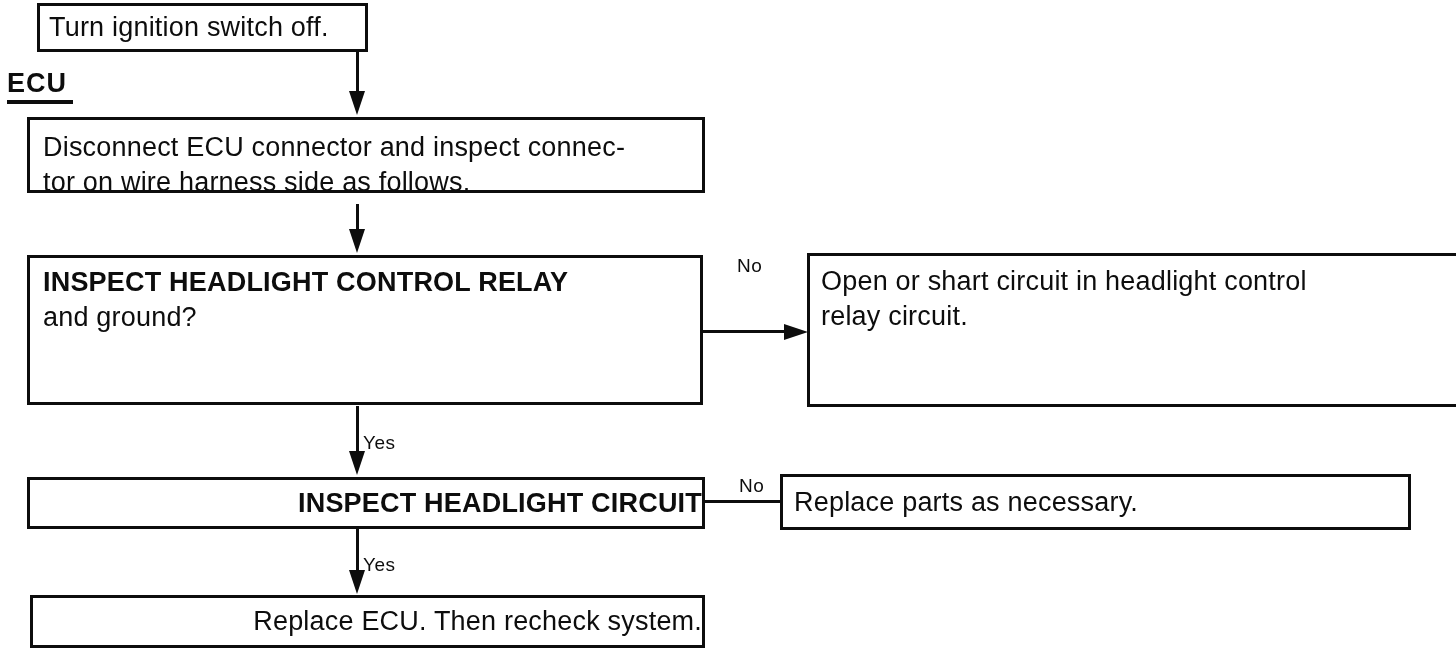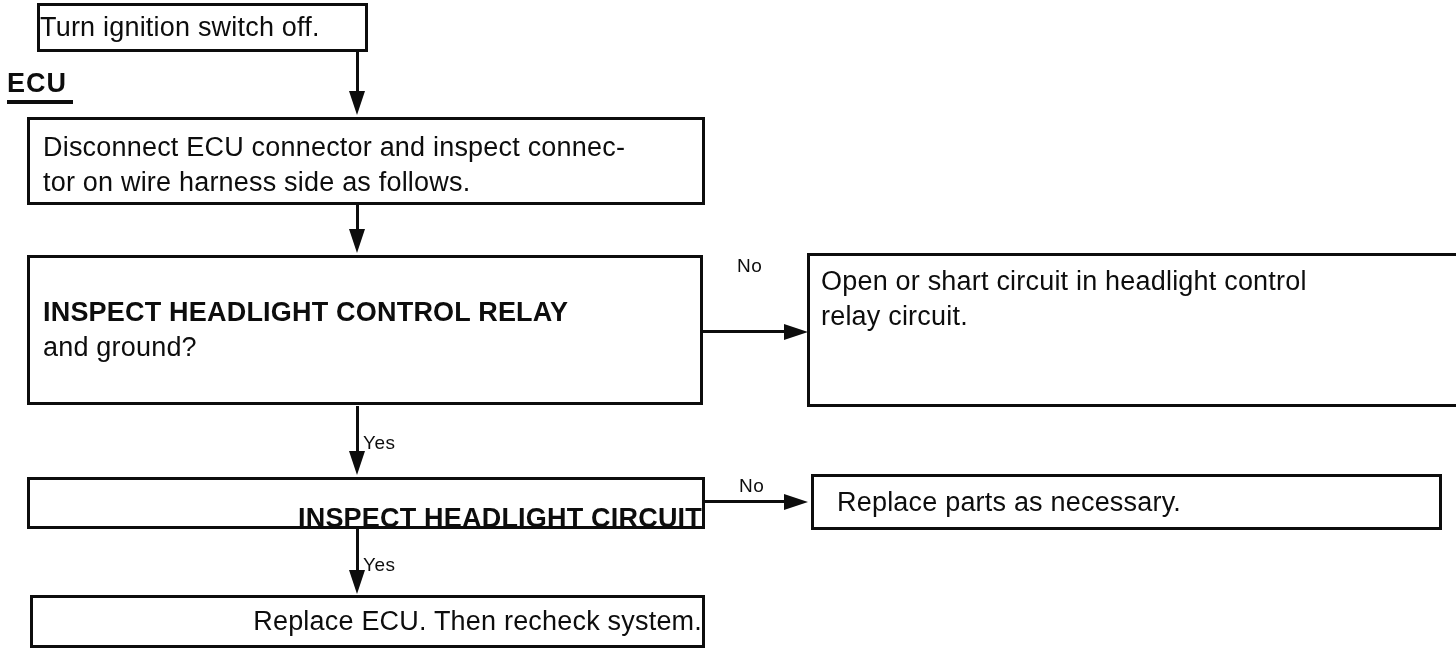--- a/index.html
+++ b/index.html
@@ -23,21 +23,21 @@
     background: #ffffff;
     font-size: 27px;
     line-height: 35px;
     letter-spacing: 0.2px;
   }
   .box.center {
     display: flex;
     flex-direction: column;
     justify-content: center;
   }
-  .bold { font-weight: 700; margin-top: 30px; }
+  .bold { font-weight: 700; }
   .ecu-heading {
     position: absolute;
     display: inline-block;
     font-size: 27px;
     line-height: 30px;
     font-weight: 700;
     letter-spacing: 1px;
     border-bottom: 4px solid #0d0d0d;
     padding: 0 6px 2px 0;
   }
@@ -72,30 +72,30 @@
     border-top: 8px solid transparent;
     border-bottom: 8px solid transparent;
     border-left: 24px solid #0d0d0d;
   }
 </style>
 </head>
 <body>
 
 <div class="canvas">
 
-  <div class="box center" style="left:37px; top:3px; width:331px; height:49px; padding-left:0;">
+  <div class="box center" style="left:37px; top:3px; width:331px; height:49px; padding-left:9px;">
     <div>Turn ignition switch off.</div>
   </div>
 
   <div class="ecu-heading" style="left:7px; top:68px;">ECU</div>
 
   <div class="vline" style="left:356px; top:51px; height:44px;"></div>
   <div class="arrowhead-down" style="left:349px; top:91px;"></div>
 
-  <div class="box" style="left:27px; top:117px; width:678px; height:88px; padding:10px 10px 0 13px;">
+  <div class="box" style="left:27px; top:117px; width:678px; height:76px; padding:10px 10px 0 13px;">
     <div>Disconnect ECU connector and inspect connec-</div>
     <div>tor on wire harness side as follows.</div>
   </div>
 
   <div class="vline" style="left:356px; top:204px; height:28px;"></div>
   <div class="arrowhead-down" style="left:349px; top:229px;"></div>
 
   <div class="box" style="left:27px; top:255px; width:676px; height:150px; padding:7px 10px 0 13px;">
     <div class="bold">INSPECT HEADLIGHT CONTROL RELAY</div>
     <div>and ground?</div>
@@ -115,21 +115,21 @@
   <div class="arrowhead-down" style="left:349px; top:451px;"></div>
 
   <div class="box center" style="left:27px; top:477px; width:678px; height:52px; padding-left:13px;align-items:flex-end;">
     <div class="bold">INSPECT HEADLIGHT CIRCUIT</div>
   </div>
 
   <div class="branch-label" style="left:739px; top:471px;">No</div>
   <div class="hline" style="left:705px; top:500px; width:80px;"></div>
   <div class="arrowhead-right" style="left:784px; top:494px;"></div>
 
-  <div class="box center" style="left:811px; top:474px; width:631px; height:56px; padding-left:23px;">
+  <div class="box center" style="left:780px; top:474px; width:631px; height:56px; padding-left:11px;">
     <div>Replace parts as necessary.</div>
   </div>
 
   <div class="vline" style="left:356px; top:529px; height:43px;"></div>
   <div class="branch-label" style="left:363px; top:550px;">Yes</div>
   <div class="arrowhead-down" style="left:349px; top:570px;"></div>
 
   <div class="box center" style="left:30px; top:595px; width:675px; height:53px; padding-left:11px;text-align:right;">
     <div>Replace ECU. Then recheck system.</div>
   </div>

